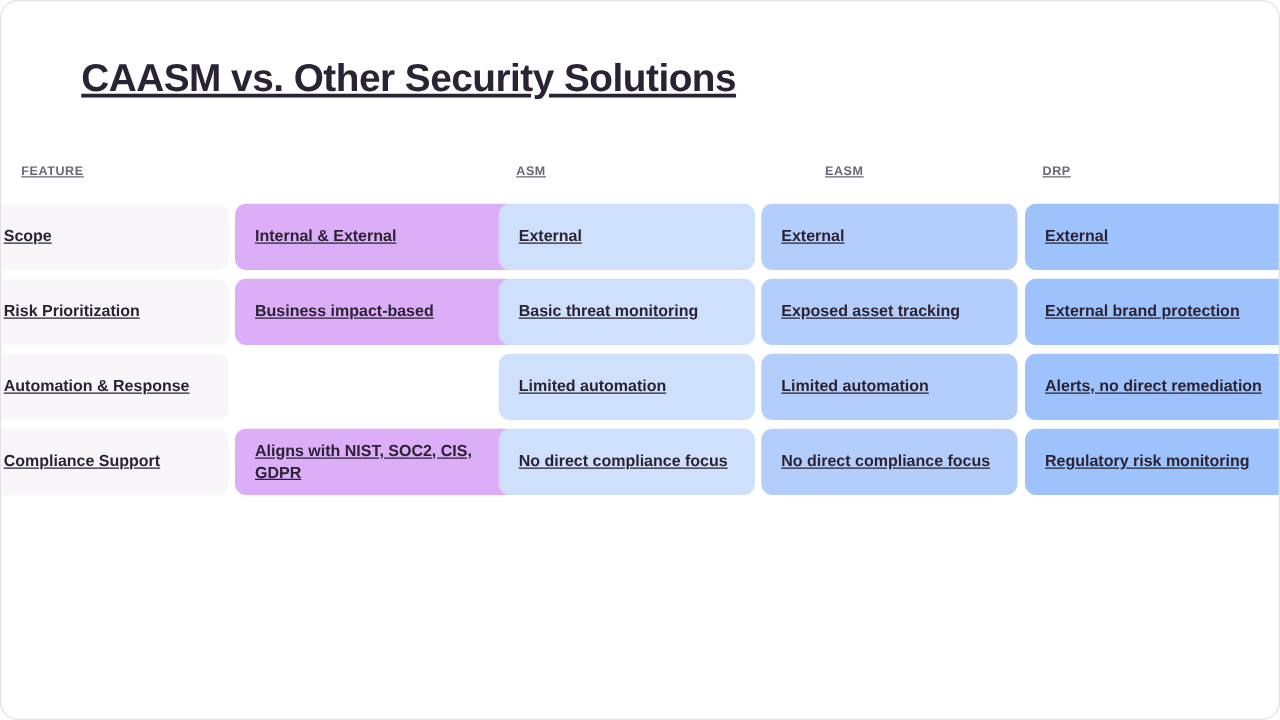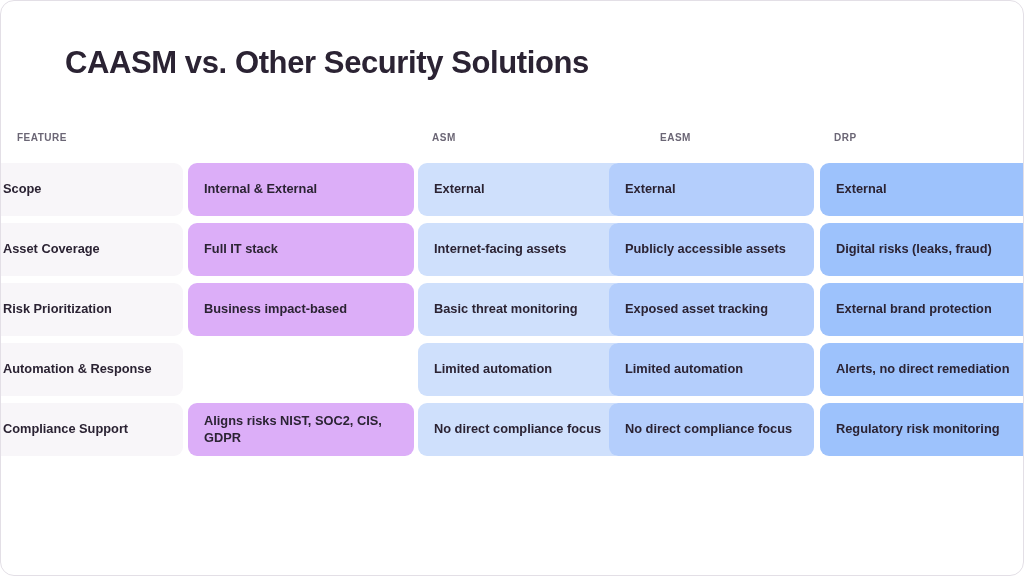--- a/index.html
+++ b/index.html
@@ -1,15 +1,15 @@
 <!DOCTYPE html>
 <html><head>
 <meta charset="utf-8">
 <style>
-  * { box-sizing: border-box; margin: 0; padding: 0; }
+  * { box-sizing: border-box; margin: 0; padding: 0; text-decoration: underline; }
 
   html, body {
     width: 1024px;
     height: 576px;
     overflow: hidden;
     background: #ffffff;
     font-family: "Liberation Sans", sans-serif;
   }
 
   #card {
@@ -59,21 +59,21 @@
     font-size: 12.8px;
     font-weight: bold;
     color: #2b2333;
     line-height: 1.32;
     border-radius: 9px;
   }
 
   
   .col-feature { left: -14px;  width: 196px; border-radius: 0 9px 9px 0; }
   .col-caasm   { left: 187px;  width: 226px; }
-  .col-asm     { left: 398px;  width: 205px; margin-left: 19px; }
+  .col-asm     { left: 398px;  width: 205px; }
   .col-easm    { left: 608px;  width: 205px; }
   .col-drp     { left: 819px;  width: 218px; }
 
   
   #header-row { height: 31px; }
 
   .head {
     position: absolute;
     top: 0;
     font-size: 10px;
@@ -113,45 +113,38 @@
     </div>
 
     <div class="grid-row">
       <div class="cell col-feature fill-feature">Scope</div>
       <div class="cell col-caasm fill-caasm">Internal &amp; External</div>
       <div class="cell col-asm fill-asm">External</div>
       <div class="cell col-easm fill-easm">External</div>
       <div class="cell col-drp fill-drp">External</div>
     </div>
 
-    <div class="grid-row">
-      <div class="cell col-feature fill-feature">Asset Coverage</div>
-      <div class="cell col-caasm fill-caasm">Full IT stack</div>
-      <div class="cell col-asm fill-asm">Internet-facing assets</div>
-      <div class="cell col-easm fill-easm">Publicly accessible assets</div>
-      <div class="cell col-drp fill-drp">Digital risks (leaks, fraud)</div>
-    </div>
 
     <div class="grid-row">
       <div class="cell col-feature fill-feature">Risk Prioritization</div>
       <div class="cell col-caasm fill-caasm">Business impact-based</div>
       <div class="cell col-asm fill-asm">Basic threat monitoring</div>
       <div class="cell col-easm fill-easm">Exposed asset tracking</div>
       <div class="cell col-drp fill-drp">External brand protection</div>
     </div>
 
     <div class="grid-row">
       <div class="cell col-feature fill-feature">Automation &amp; Response</div>
       <div class="cell col-asm fill-asm">Limited automation</div>
       <div class="cell col-easm fill-easm">Limited automation</div>
       <div class="cell col-drp fill-drp">Alerts, no direct remediation</div>
     </div>
 
     <div class="grid-row">
       <div class="cell col-feature fill-feature">Compliance Support</div>
-      <div class="cell col-caasm fill-caasm">Aligns risks NIST, SOC2, CIS, GDPR</div>
+      <div class="cell col-caasm fill-caasm">Aligns with NIST, SOC2, CIS, GDPR</div>
       <div class="cell col-asm fill-asm">No direct compliance focus</div>
       <div class="cell col-easm fill-easm">No direct compliance focus</div>
       <div class="cell col-drp fill-drp">Regulatory risk monitoring</div>
     </div>
 
   </div>
 </div>
 
 </body></html>

